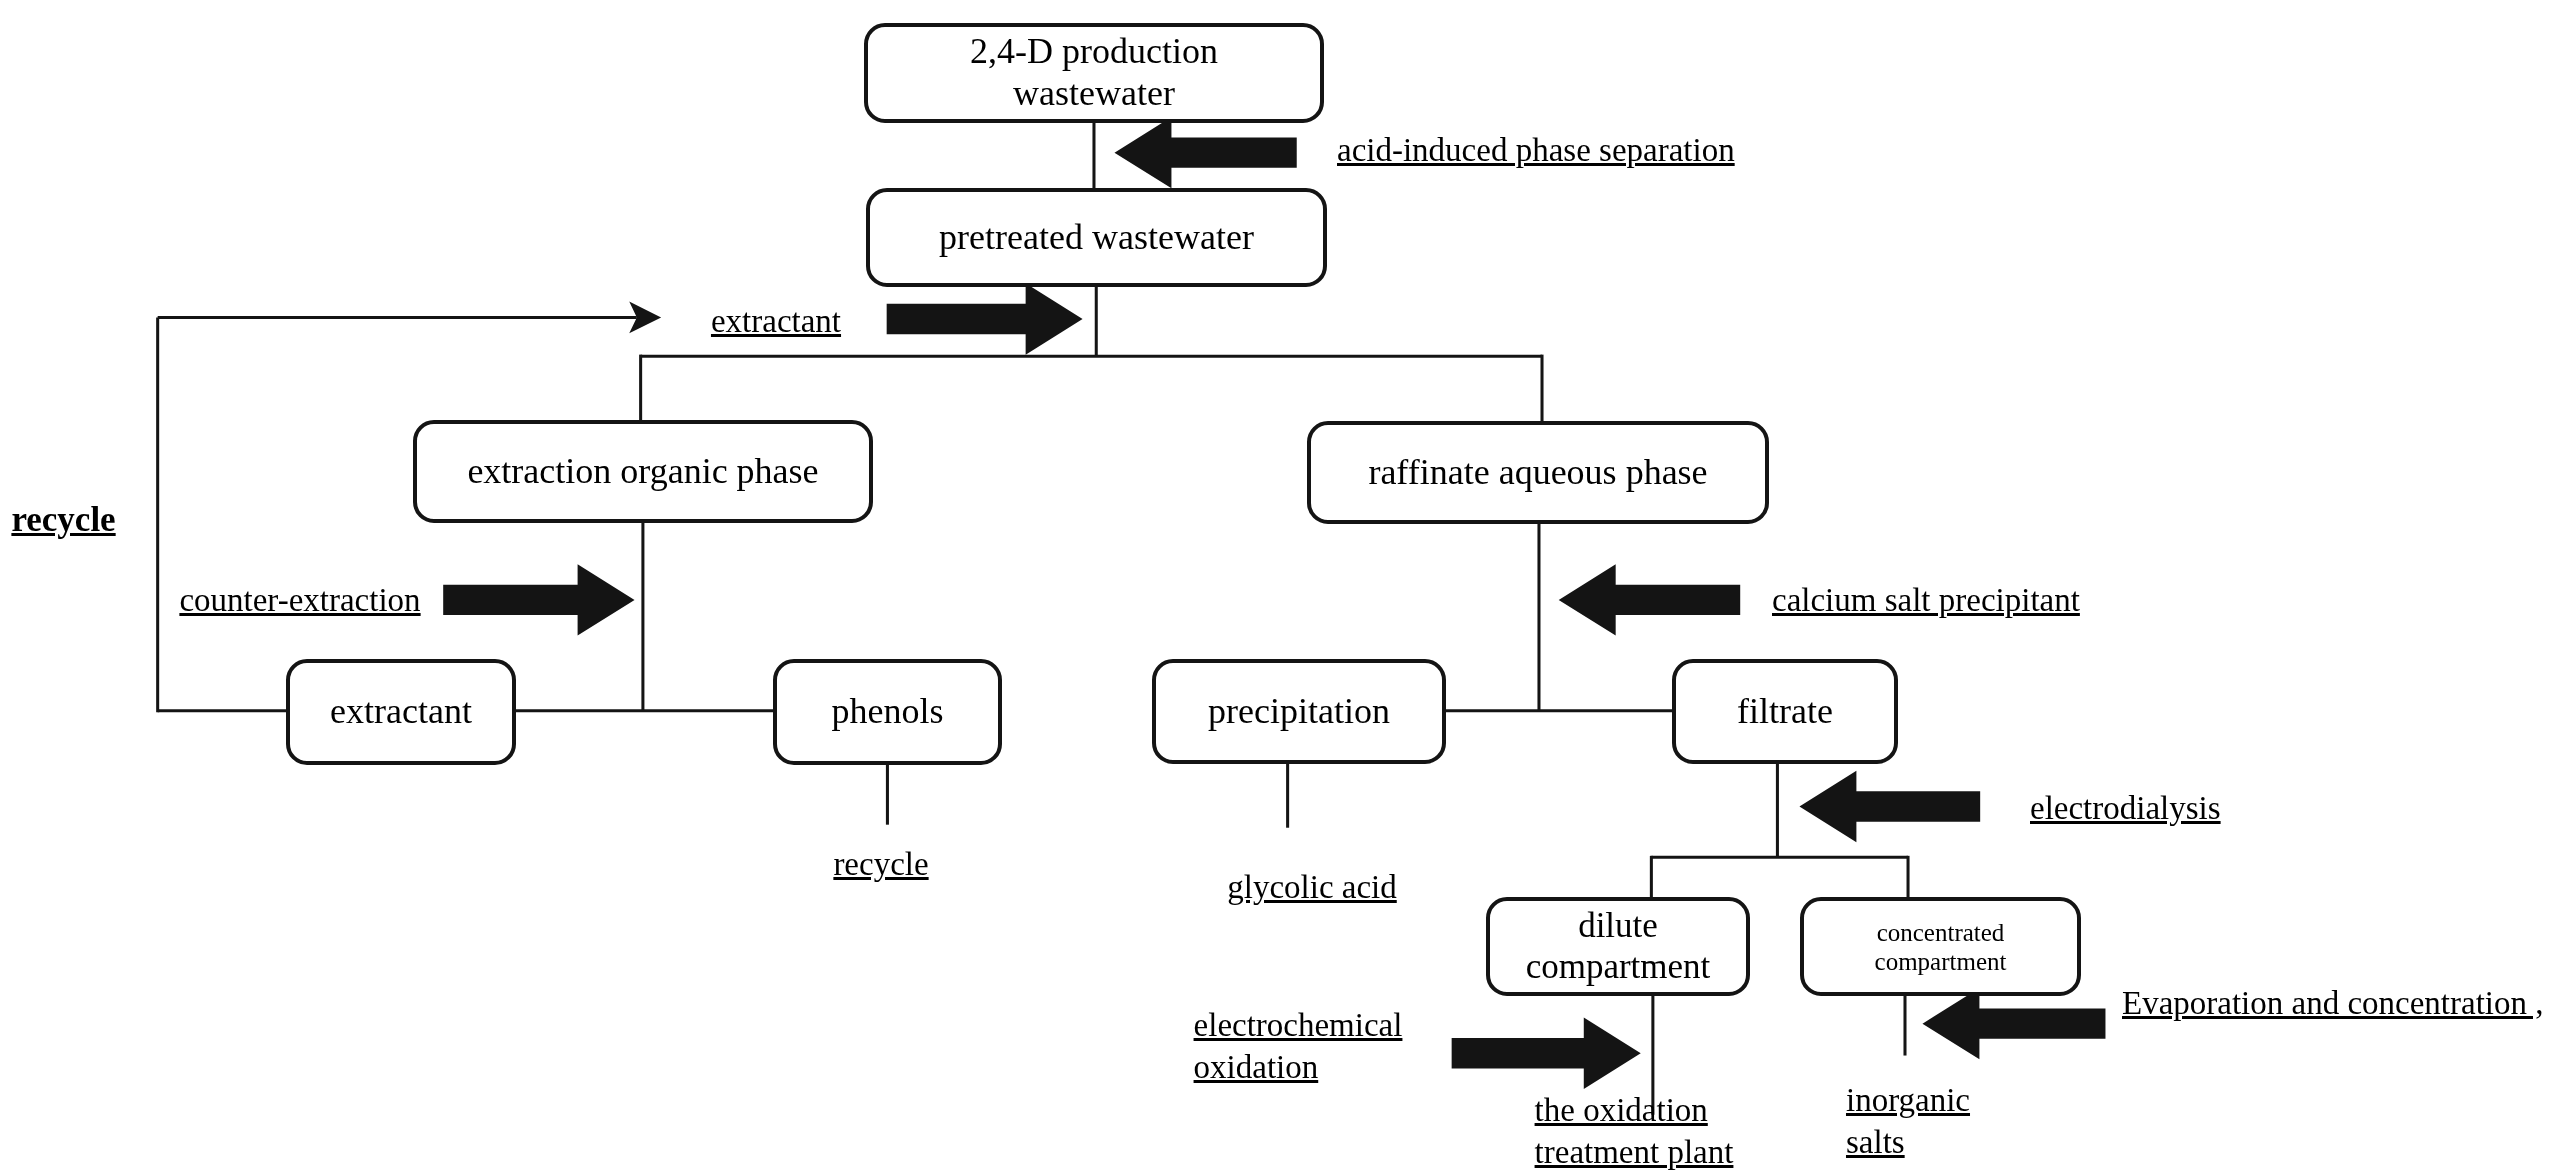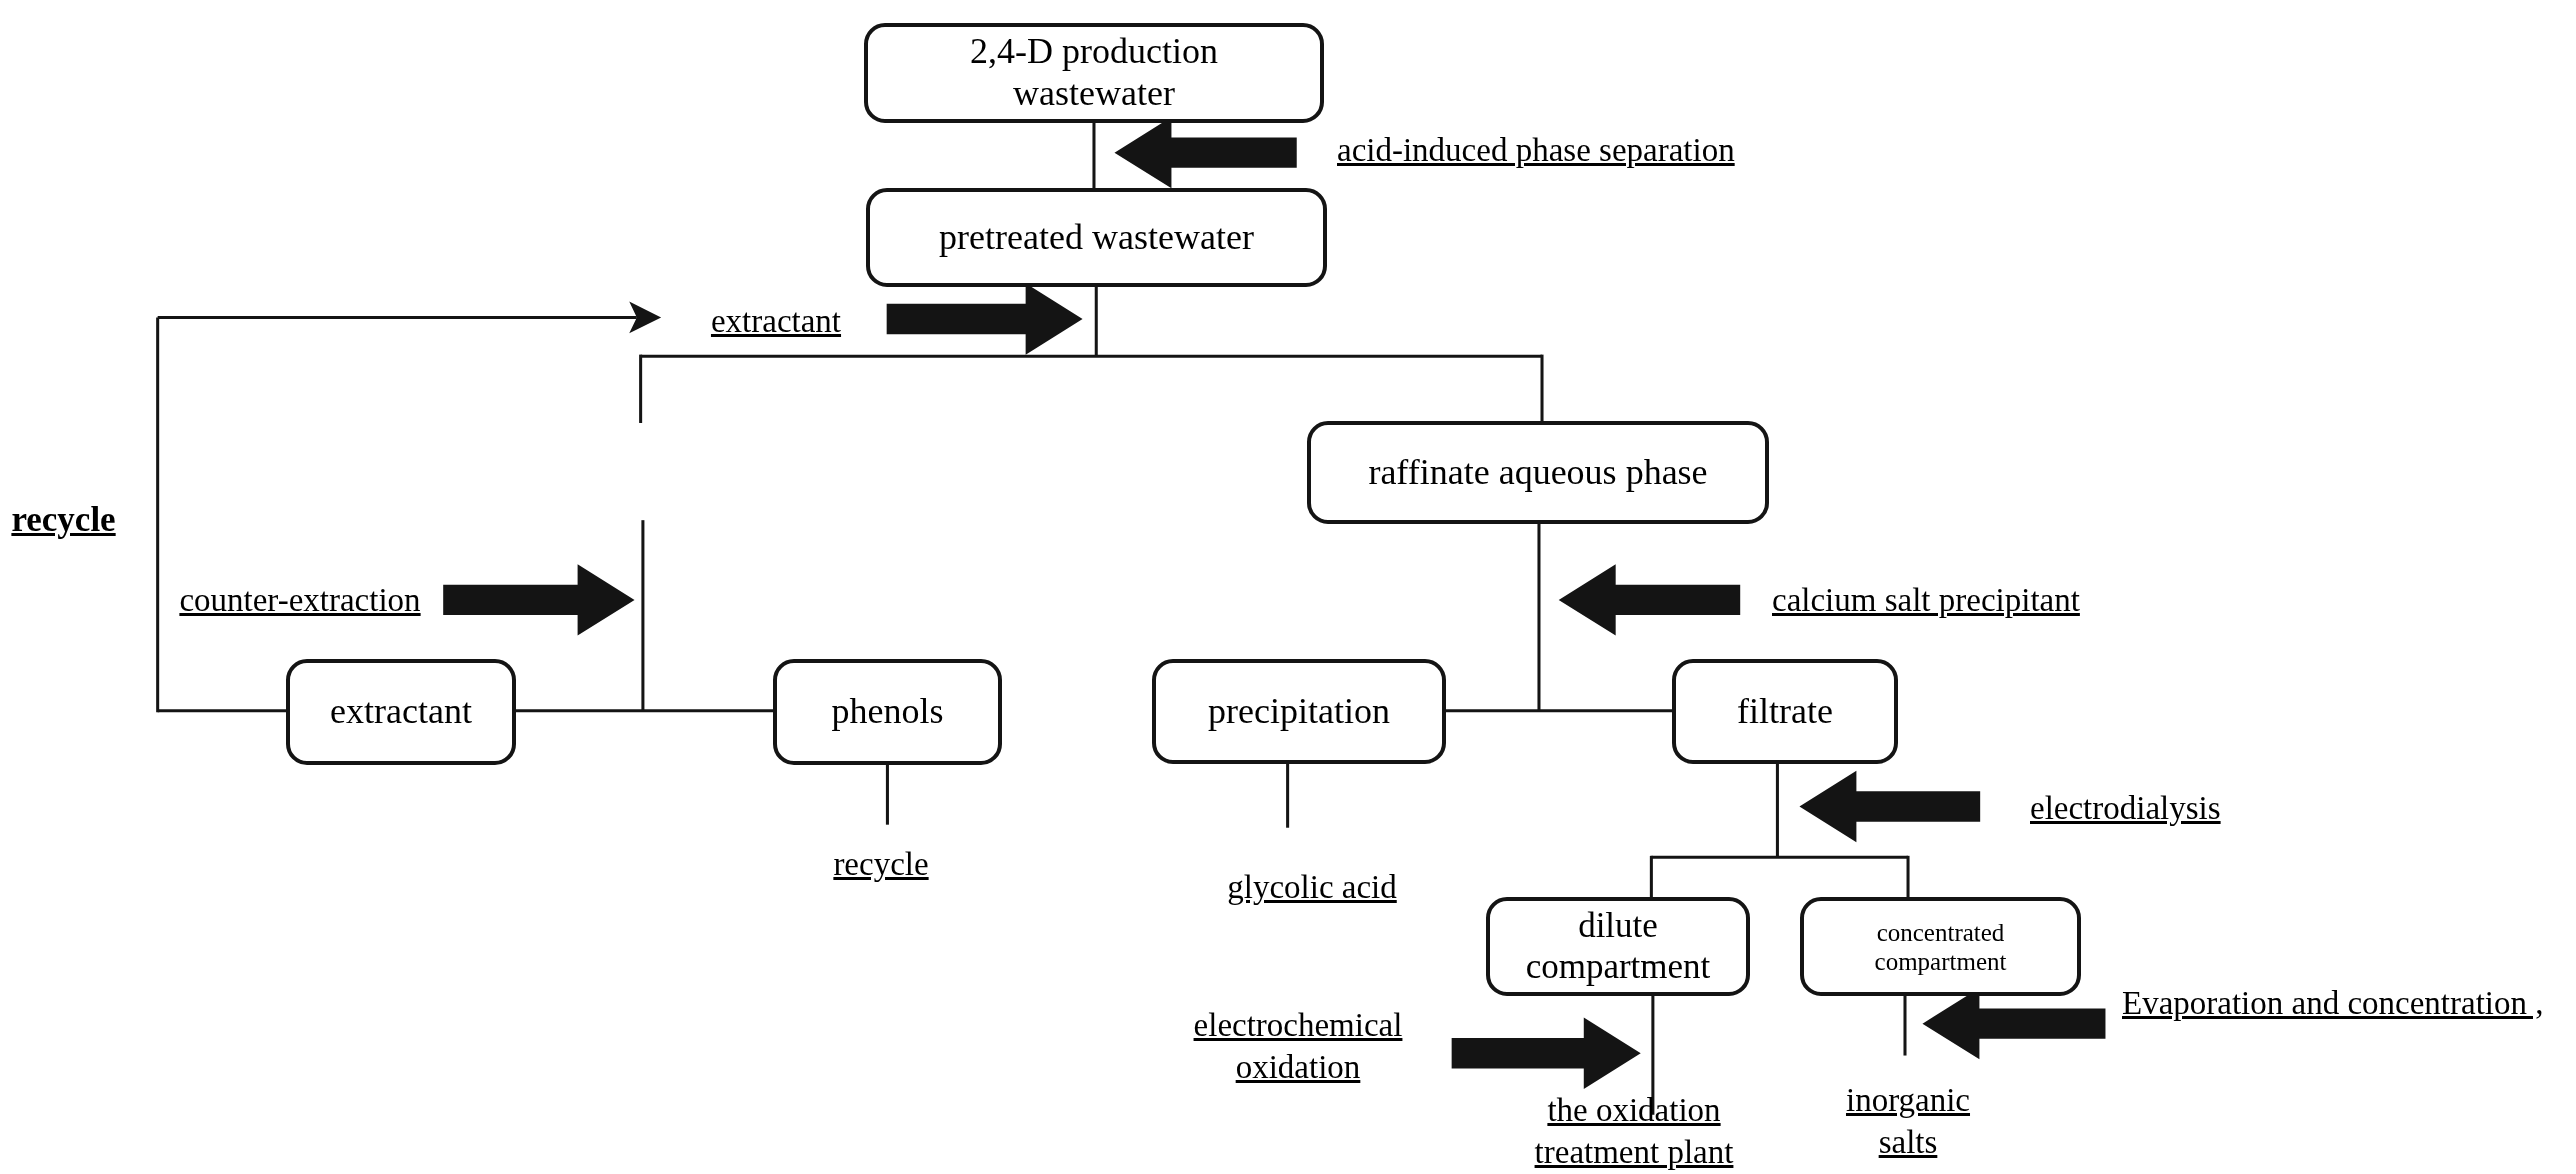--- a/index.html
+++ b/index.html
@@ -33,21 +33,21 @@
     z-index: 2;
   }
   .lbl {
     position: absolute;
     font-size: 33px;
     line-height: 1.0;
     white-space: nowrap;
     z-index: 2;
     text-decoration: underline;
   }
-  .lbl.multi { line-height: 42px; text-align: center; }
+  .lbl.multi { line-height: 42px; text-align: left; }
   .lbl.multi-left { line-height: 40px; text-align: left; }
   .centered { transform: translateX(-50%); text-align: center; }
   .bold { font-weight: bold; font-size: 35px; }
 </style>
 </head>
 <body>
 
 <div class="canvas">
 
   <svg class="wires" viewBox="0 0 3391 1546" xmlns="http://www.w3.org/2000/svg">
@@ -87,20 +87,23 @@
 
   <div class="node" style="left:864px; top:23px; width:460px; height:100px;">
     <span>2,4-D production</span>
     <span>wastewater</span>
   </div>
 
   <div class="node" style="left:866px; top:188px; width:461px; height:99px;">
     <span>pretreated wastewater</span>
   </div>
 
+  <div class="node" style="left:413px; top:420px; width:460px; height:103px;">
+    <span>extraction organic phase</span>
+  </div>
 
   <div class="node" style="left:1307px; top:421px; width:462px; height:103px;">
     <span>raffinate aqueous phase</span>
   </div>
 
   <div class="node" style="left:286px; top:659px; width:230px; height:106px;">
     <span>extractant</span>
   </div>
 
   <div class="node" style="left:773px; top:659px; width:229px; height:106px;">

